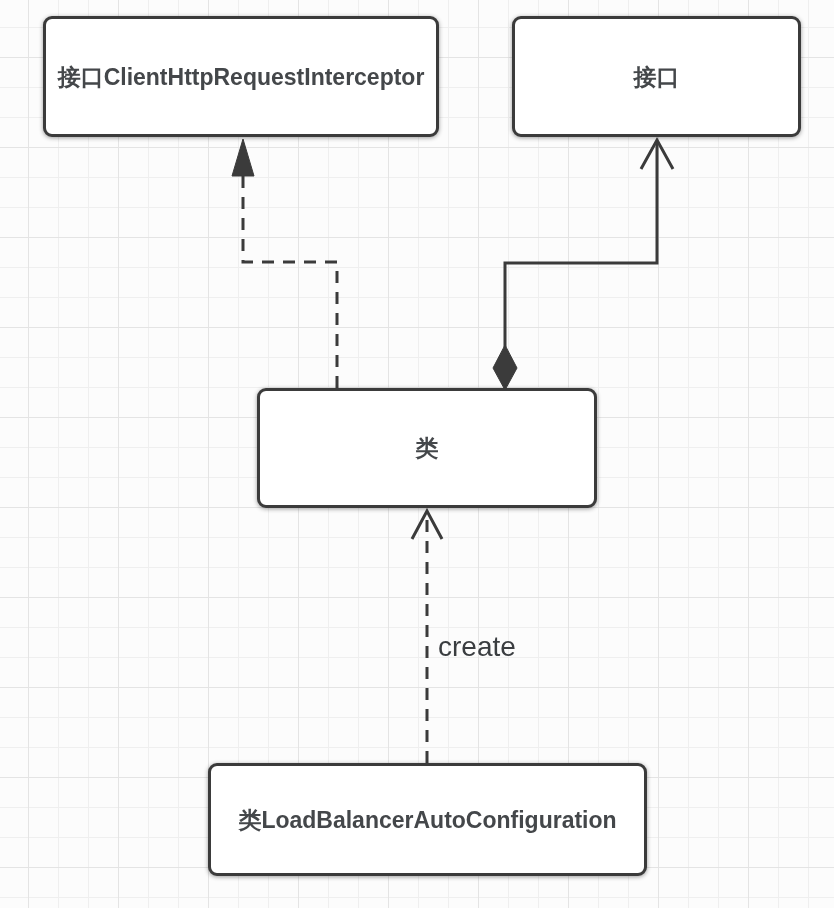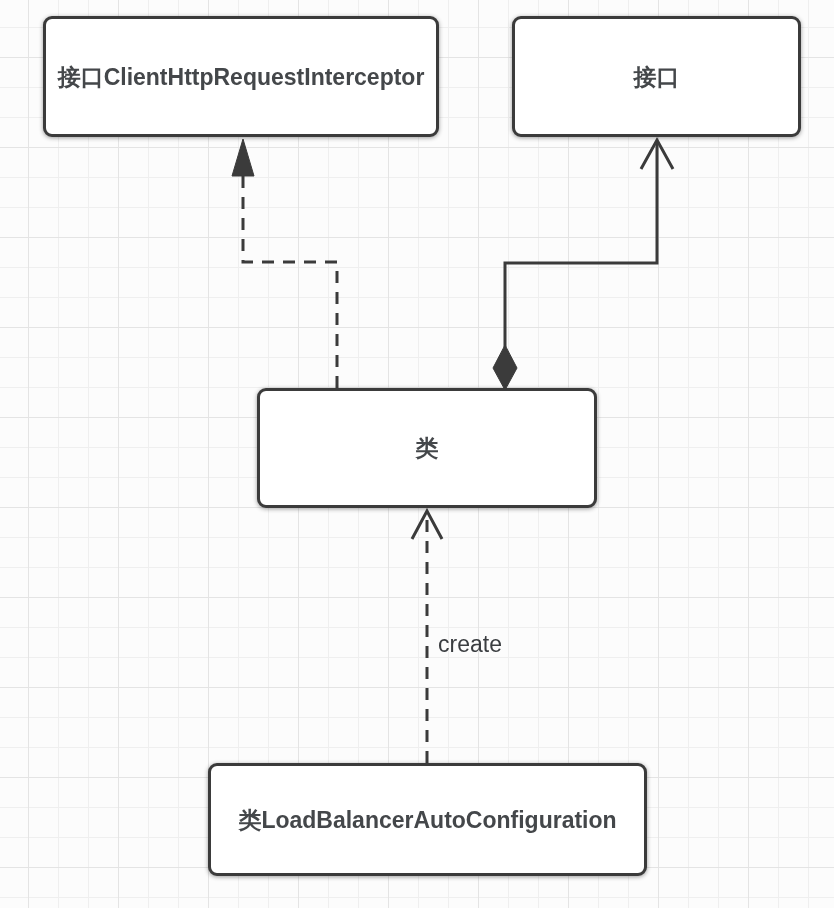--- a/index.html
+++ b/index.html
@@ -63,21 +63,21 @@
     stroke: #3b3b3b;
     stroke-width: 3px;
   }
   .dashed {
     stroke-dasharray: 12 9;
   }
   .edge-label {
     position: absolute;
     left: 438px;
     top: 631px;
-    font-size: 23px;
+    font-size: 28px;
     color: #3a3d40;
     white-space: nowrap;
   }
 </style>
 </head>
 <body>
 
 <div class="canvas">
 
   <svg class="connectors" viewBox="0 0 834 908" xmlns="http://www.w3.org/2000/svg">

